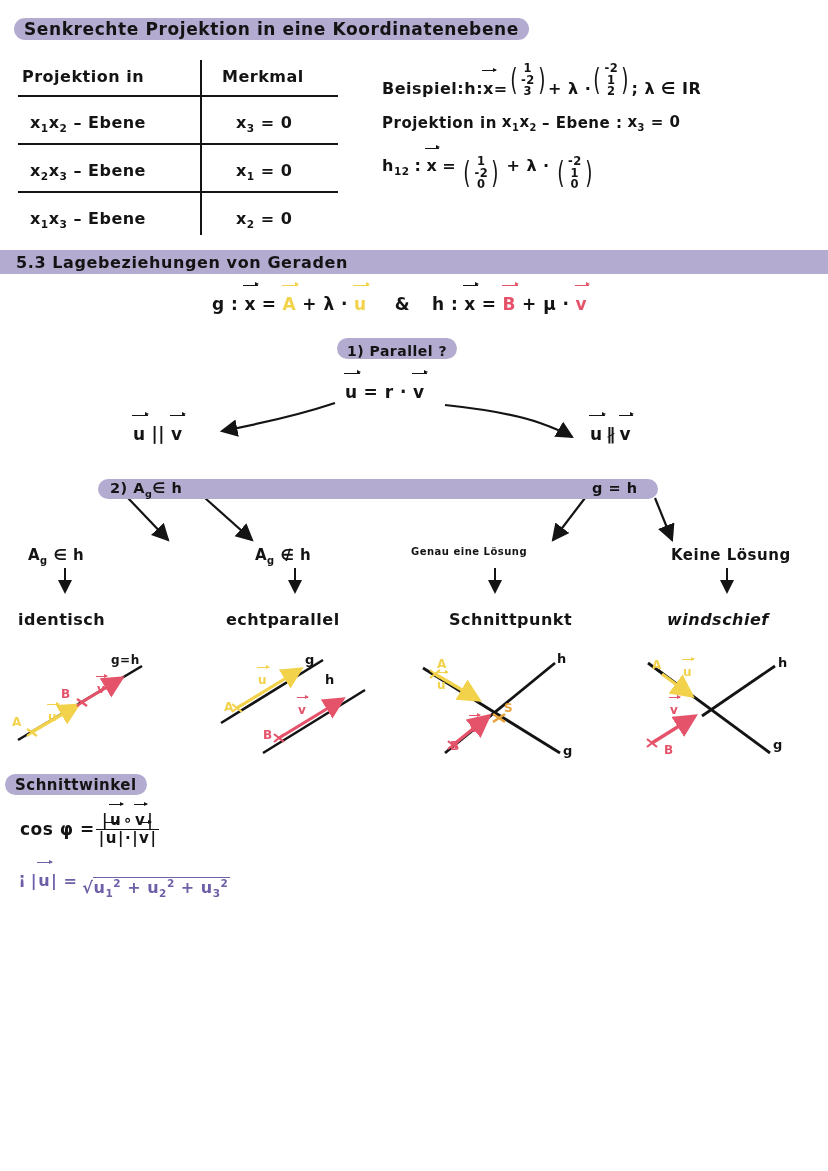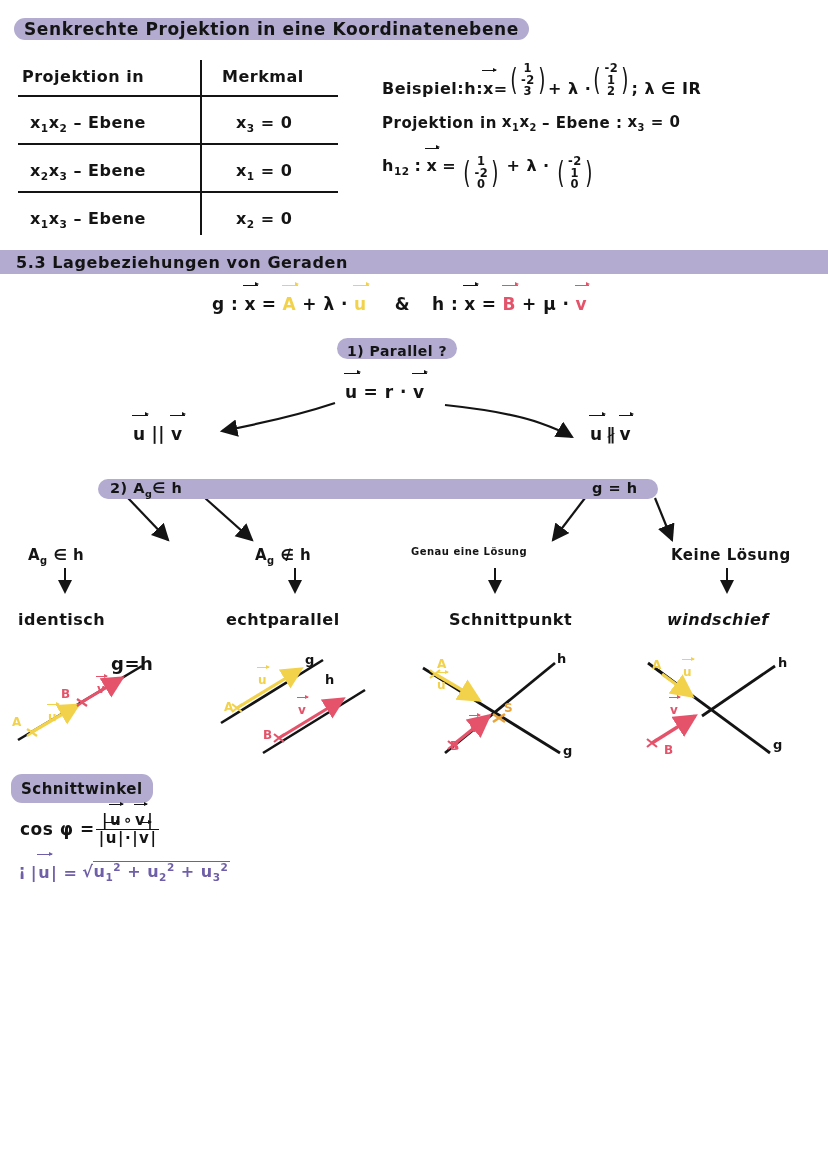--- a/index.html
+++ b/index.html
@@ -63,21 +63,21 @@
   .yellow{ color:#f2d24b; }
   .red{ color:#e4536a; }
   .purple{ color:#6f5fa8; }
   .orange{ color:#e8a33d; }
 
   
   .frac{ display:inline-flex; flex-direction:column; align-items:center; vertical-align:middle; line-height:1.12; }
   .frac .num{ padding:0 3px; }
   .frac .den{ padding:0 3px; border-top:1.8px solid #141414; }
 
-  .sqrt{ display:inline-block; }
+  .sqrt{ display:inline-block;margin-top:16px; }
   .sqrt .rad{ border-top:1.7px solid currentColor; padding:0 2px 0 1px; margin-left:-1px;}
 
   svg { position:absolute; overflow:visible; }
 </style>
 </head>
 <body>
 
 <div class="page">
 
   <div class="hl hw h-title" style="left:14px; top:18px; height:22px;">
@@ -270,21 +270,21 @@
   <div class="abs hw" style="left:449px; top:610px; font-size:16px;">Schnittpunkt</div>
   <div class="abs hw" style="left:667px; top:610px; font-size:16px;font-style:italic;">windschief</div>
 
   <svg style="left:10px; top:648px; width:200px; height:110px;" viewBox="0 0 200 110">
     <path d="M8,92 L132,18" stroke="#141414" stroke-width="2.6" fill="none"></path>
     <path d="M22,84 L68,57" stroke="#f2d24b" stroke-width="3.2" fill="none" marker-end="url(#ahy)"></path>
     <path d="M72,54 L112,30" stroke="#e4536a" stroke-width="3.2" fill="none" marker-end="url(#ahr)"></path>
     <path d="M17,81 L27,88 M17,88 L27,81" stroke="#f2d24b" stroke-width="2.2"></path>
     <path d="M67,51 L77,58 M67,58 L77,51" stroke="#e4536a" stroke-width="2.2"></path>
   </svg>
-  <div class="abs hw" style="left:111px; top:653px; font-size:18px;">g=h</div>
+  <div class="abs hw" style="left:111px; top:653px; font-size:12px;">g=h</div>
   <div class="abs hw yellow" style="left:12px; top:715px; font-size:12px;">A</div>
   <div class="abs hw yellow" style="left:48px; top:710px; font-size:12px;"><span class="vec"><span>u</span></span></div>
   <div class="abs hw red" style="left:61px; top:687px; font-size:12px;">B</div>
   <div class="abs hw red" style="left:97px; top:682px; font-size:12px;"><span class="vec"><span>v</span></span></div>
 
   <svg style="left:215px; top:648px; width:200px; height:110px;" viewBox="0 0 200 110">
     <path d="M6,75 L108,12" stroke="#141414" stroke-width="2.6" fill="none"></path>
     <path d="M48,105 L150,42" stroke="#141414" stroke-width="2.6" fill="none"></path>
     <path d="M22,60 L86,21" stroke="#f2d24b" stroke-width="3.2" fill="none" marker-end="url(#ahy)"></path>
     <path d="M64,90 L128,51" stroke="#e4536a" stroke-width="3.2" fill="none" marker-end="url(#ahr)"></path>
@@ -323,21 +323,21 @@
     <path d="M22,95 L65,68" stroke="#e4536a" stroke-width="3.4" fill="none" marker-end="url(#ahr)"></path>
     <path d="M17,91 L27,99 M17,99 L27,91" stroke="#e4536a" stroke-width="2.2"></path>
   </svg>
   <div class="abs hw" style="left:778px; top:655px; font-size:13px;">h</div>
   <div class="abs hw" style="left:773px; top:737px; font-size:13px;">g</div>
   <div class="abs hw yellow" style="left:652px; top:658px; font-size:12px;">A</div>
   <div class="abs hw yellow" style="left:683px; top:665px; font-size:12px;"><span class="vec"><span>u</span></span></div>
   <div class="abs hw red" style="left:664px; top:743px; font-size:12px;">B</div>
   <div class="abs hw red" style="left:670px; top:703px; font-size:12px;"><span class="vec"><span>v</span></span></div>
 
-  <div class="hl hw" style="left:11px; top:774px; height:29px; font-size:15px;">
+  <div class="hl hw" style="left:5px; top:774px; height:21px; font-size:15px;">
     <span class="t">Schnittwinkel</span>
   </div>
 
   <div class="abs hw" style="left:20px; top:812px; font-size:17px; display:flex; align-items:center; gap:1px;">
     <span>cos φ =</span>
     <span class="frac">
       <span class="num" style="font-size:15px; display:flex; align-items:center; gap:2px;">
         <span>|</span>
         <span class="vec"><span>u</span></span>
         <span>∘</span>

